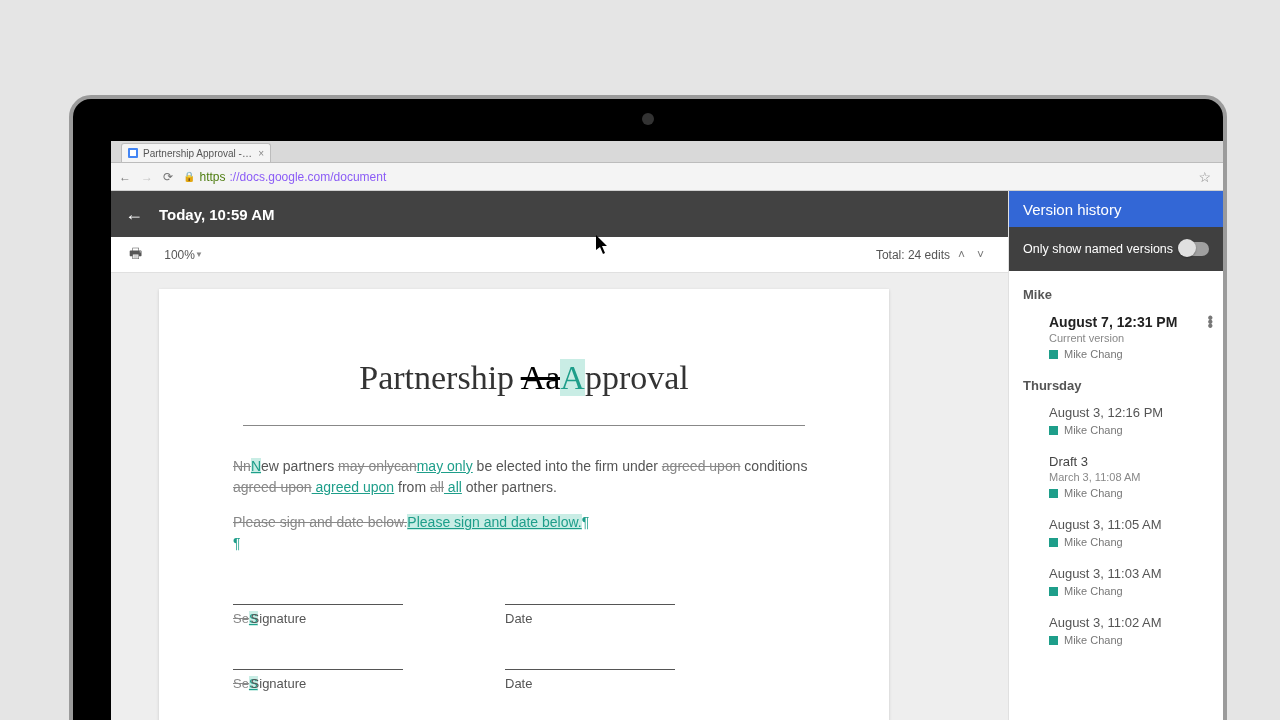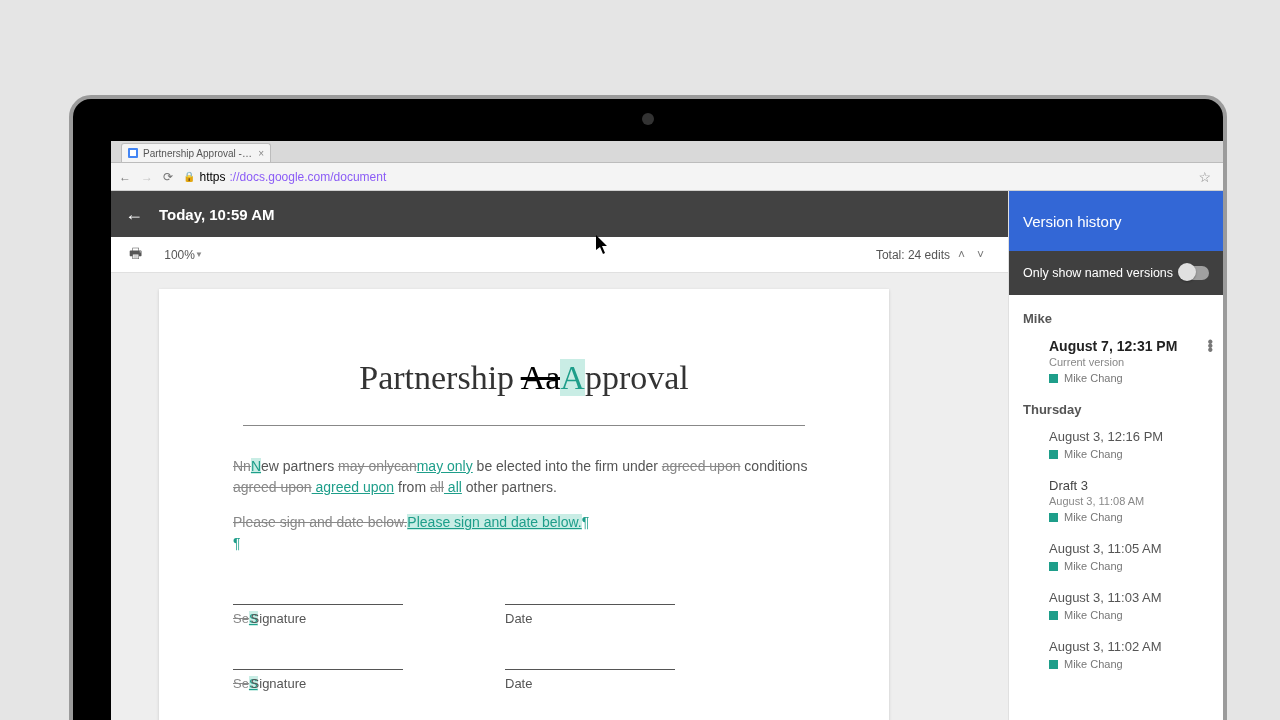--- a/index.html
+++ b/index.html
@@ -82,21 +82,21 @@
     align-items: center;
     padding: 0 8px;
     border-bottom: 1px solid #d0d0d0;
     font-size: 12px;
     color: #555;
     gap: 10px;
   }
   .addr-icon { color:#777; font-size:12px; cursor:pointer;}
   .addr-url { flex: 1; display:flex; align-items:center; gap:4px;}
   .addr-url .lock { color:#2c8a3e; font-size:10px;}
-  .addr-url .https { color:#000000; }
+  .addr-url .https { color:#4d7c0f; }
   .addr-url .rest { color:#8b5cf6; }
   .star { color:#888; font-size:14px; margin-right:4px;}
   
   .app {
     flex: 1;
     display: flex;
     min-height: 0;
   }
   .main-col {
     flex: 1;
@@ -191,21 +191,21 @@
     background: #fff;
     border-left: 1px solid #e0e0e0;
     display: flex;
     flex-direction: column;
     font-size: 13px;
     color:#444;
   }
   .sb-header {
     background: #3367d6;
     color: #fff;
-    height: 60px;
+    height: 36px;
     display: flex;
     align-items: center;
     padding: 0 14px;
     font-size: 15px;
   }
   .sb-toggle-row {
     background: #404040;
     color:#fff;
     height: 44px;
     display:flex;
@@ -383,21 +383,21 @@
           <div class="version">
             <div class="vtime">August 3, 12:16 PM</div>
             <div class="author">
                 <div class="author-sq"></div>
                 <span>Mike Chang</span>
               </div>
           </div>
 
           <div class="version">
             <div class="vtime" style="color:#444">Draft 3</div>
-            <div class="sub">August 3, 11:08 AM</div>
+            <div class="sub">March 3, 11:08 AM</div>
             <div class="author">
                 <div class="author-sq"></div>
                 <span>Mike Chang</span>
               </div>
           </div>
 
           <div class="version">
             <div class="vtime">August 3, 11:05 AM</div>
             <div class="author">
                 <div class="author-sq"></div>

